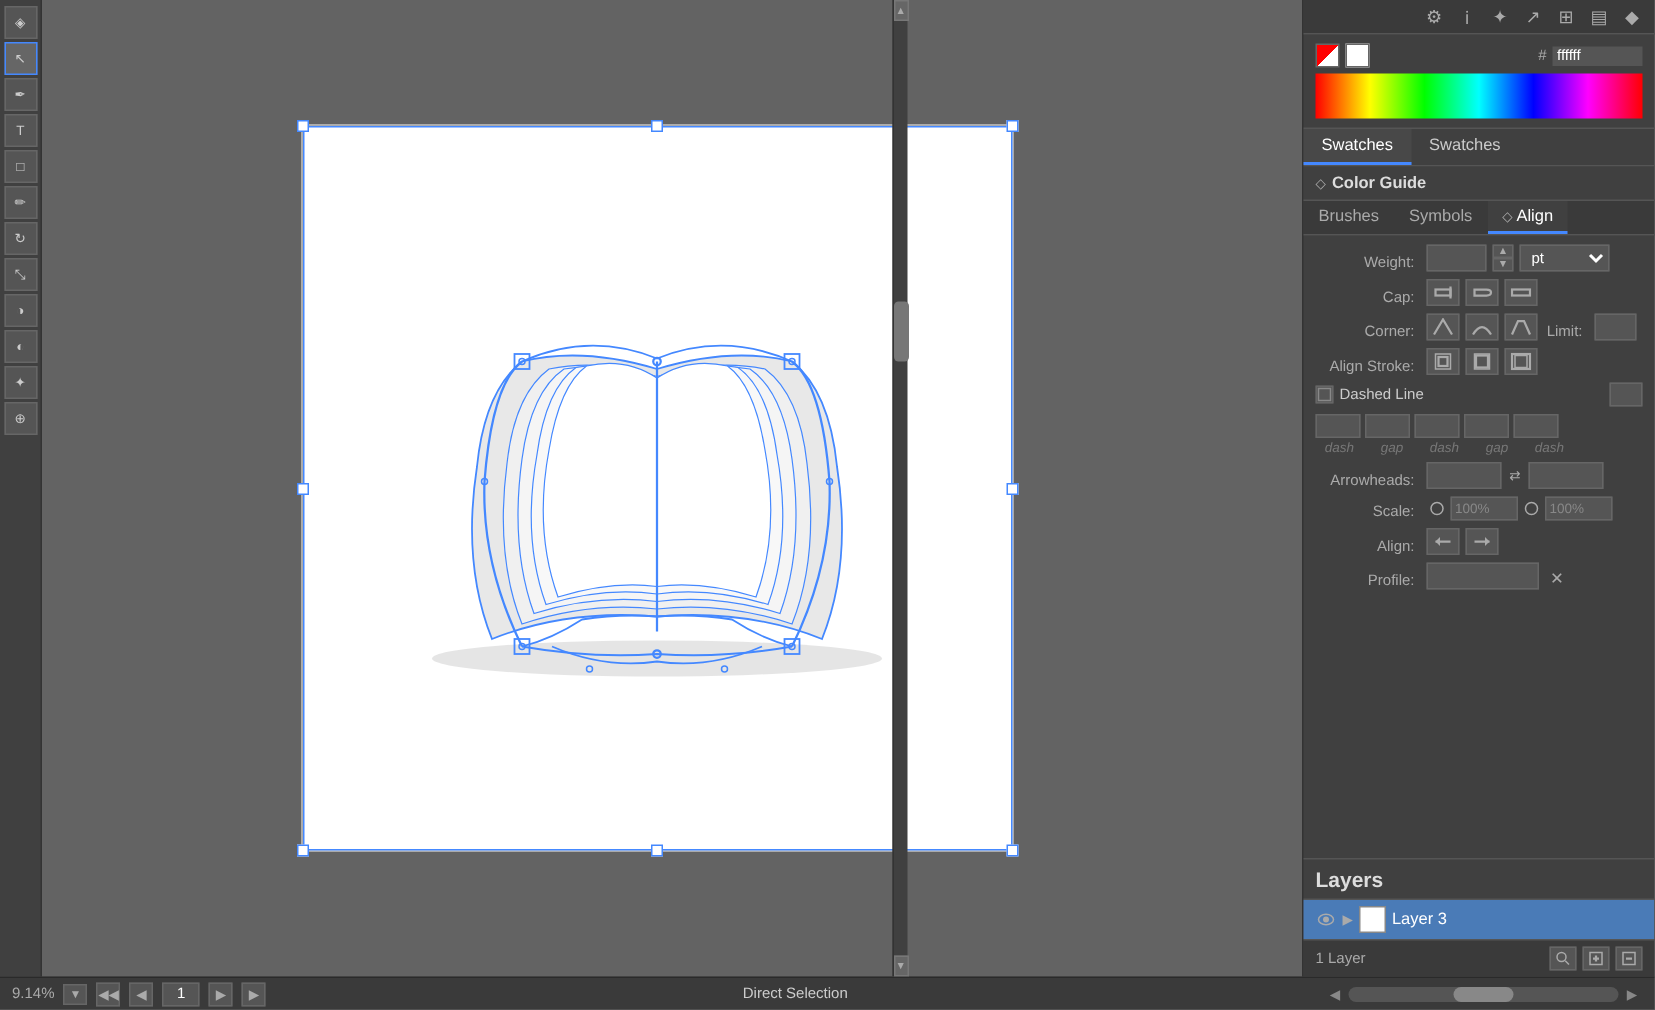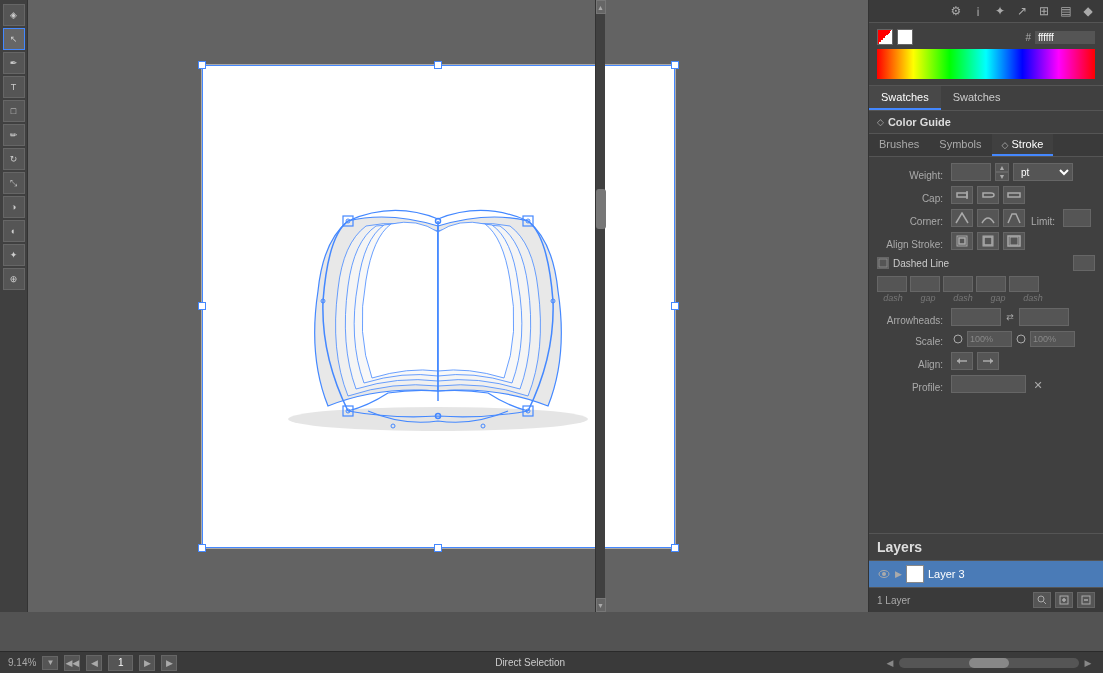--- a/index.html
+++ b/index.html
@@ -78,21 +78,21 @@
     
     .layers-section { border-top: 1px solid #555; }
     .layers-header { padding: 5px 8px; font-size: 14px; color: #ddd; font-weight: bold; border-bottom: 1px solid #555; }
     .layer-row { display: flex; align-items: center; gap: 4px; padding: 4px 8px; background: #4a7bb7; cursor: pointer; }
     .layer-eye { width: 14px; height: 14px; display: flex; align-items: center; justify-content: center; color: #ccc; font-size: 10px; }
     .layer-arrow { color: #aaa; font-size: 9px; }
     .layer-thumb { width: 18px; height: 18px; background: white; border: 1px solid #888; }
     .layer-name { font-size: 11px; color: #fff; }
 
     
-    .bottom-bar { height: 22px; background: #3a3a3a; display: flex; align-items: center; padding: 0 8px; gap: 6px; border-top: 1px solid #2a2a2a; font-size: 10px; color: #aaa; margin-top: 39px; }
+    .bottom-bar { height: 22px; background: #3a3a3a; display: flex; align-items: center; padding: 0 8px; gap: 6px; border-top: 1px solid #2a2a2a; font-size: 10px; color: #aaa; }
     .nav-btn { width: 16px; height: 16px; background: #555; border: 1px solid #666; display: flex; align-items: center; justify-content: center; cursor: pointer; color: #aaa; font-size: 9px; }
     .page-input { background: #555; border: 1px solid #666; color: #fff; width: 25px; height: 16px; font-size: 10px; text-align: center; }
     .tool-label { flex: 1; text-align: center; color: #ccc; }
 
     
     .book-svg { position: absolute; width: 380px; height: 270px; top: 50%; left: 50%; transform: translate(-50%, -50%); }
     .spinner-btn { width: 14px; height: 9px; background: #555; border: 1px solid #666; display: flex; align-items: center; justify-content: center; cursor: pointer; color: #aaa; font-size: 7px; line-height: 1; }
   </style>
 </head>
 <body>
@@ -219,21 +219,21 @@
     <div class="section-header">
       <span class="collapse-arrow">◇</span>
       <span class="section-header-text">Color Guide</span>
     </div>
 
     <div class="sub-tabs">
       <div class="sub-tab">Brushes</div>
       <div class="sub-tab">Symbols</div>
       <div class="sub-tab active">
         <span style="color:#aaa; font-size:9px;">◇</span>
-        <span>Stroke</span>
+        <span>Align</span>
       </div>
     </div>
 
     <div class="stroke-panel">
 
       <div class="stroke-row">
         <span class="stroke-label">Weight:</span>
         <input class="stroke-input" type="text" value="" style="width: 40px;">
         <div style="display:flex; flex-direction:column;">
           <div class="spinner-btn">▲</div>

